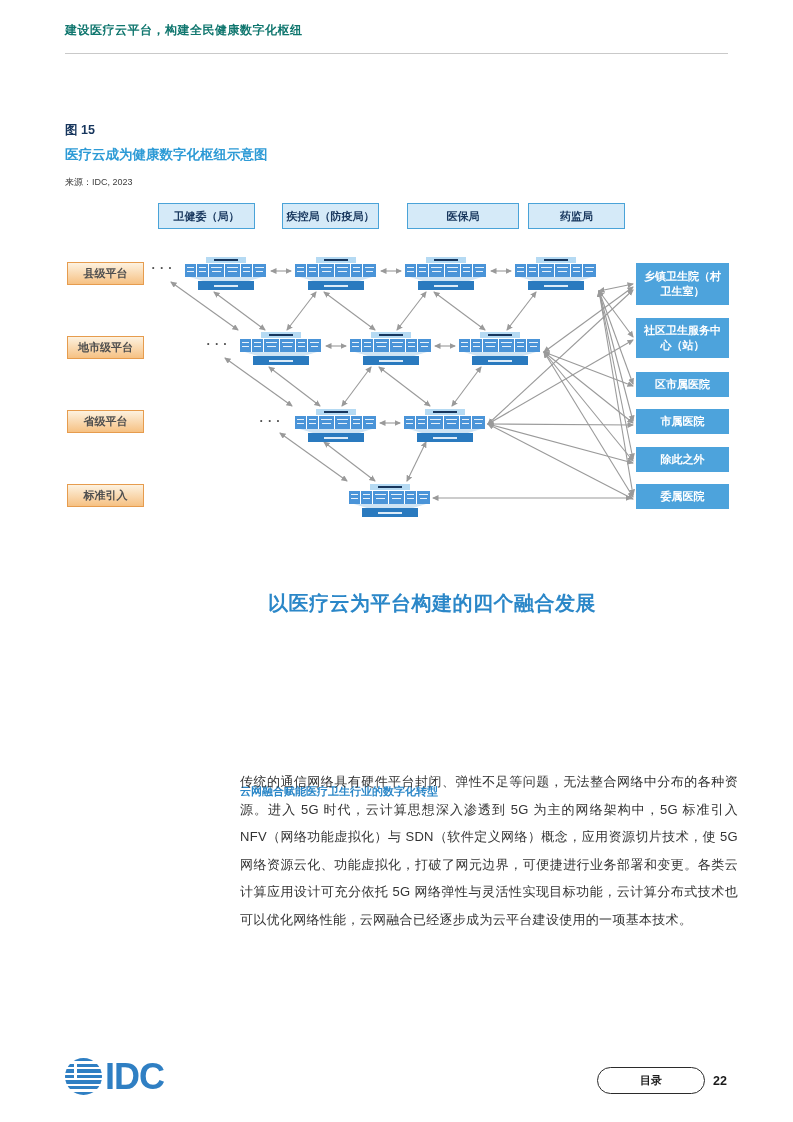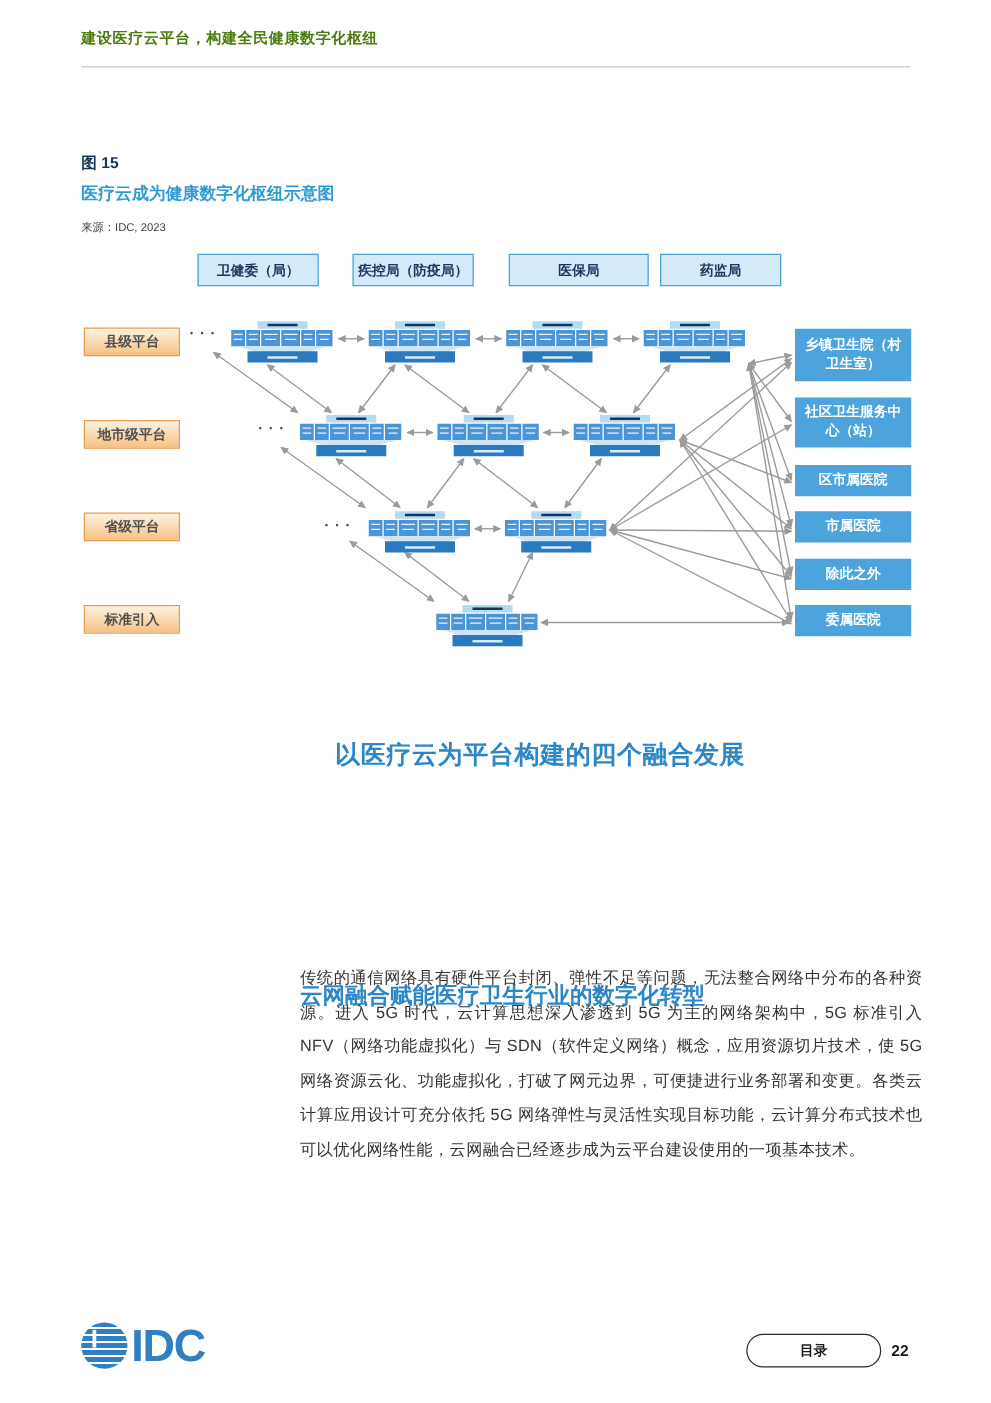--- a/index.html
+++ b/index.html
@@ -1,20 +1,20 @@
 <!DOCTYPE html>
 <html><head>
 <meta charset="utf-8">
 <style>
   * { margin:0; padding:0; box-sizing:border-box; }
   html,body { width:793px; height:1122px; background:#fff; font-family:"Liberation Sans", sans-serif; }
   .page { position:relative; width:793px; height:1122px; background:#fff; overflow:hidden; }
 
   
-  .doc-header { position:absolute; left:65px; top:22px; font-size:12px; font-weight:bold; color:#4d7c0f; letter-spacing:.5px;text-align:right; }
+  .doc-header { position:absolute; left:65px; top:22px; font-size:12px; font-weight:bold; color:#0f766e; letter-spacing:.5px;text-align:right; }
   .doc-header-rule { position:absolute; left:65px; top:53px; width:663px; border-top:1px solid #c9c9c9; }
 
   
   .fig-label { position:absolute; left:65px; top:122px; font-size:12.5px; font-weight:bold; color:#17365d; }
   .fig-title { position:absolute; left:65px; top:146px; font-size:13.5px; font-weight:bold; color:#2e9bd6; }
   .fig-source { position:absolute; left:65px; top:176px; font-size:9px; color:#404040; }
 
   
   .diagram { position:absolute; left:0; top:0; width:793px; height:560px; }
   .arrows { position:absolute; left:0; top:0; z-index:1; pointer-events:none; }
@@ -39,21 +39,21 @@
   .c-trap { position:absolute; left:2px; top:20px; width:82px; height:5px; background:#cfe4f4;
             clip-path:polygon(6% 0, 94% 0, 74% 100%, 26% 100%); }
   .c-bar { position:absolute; left:15px; top:24px; width:56px; height:9px; background:#2a7abf; }
   .c-bar::before { content:""; position:absolute; left:16px; top:4px; width:24px; height:1.5px; background:#dcebf7; }
 
   
   .h1 { position:absolute; left:240px; top:590px; font-size:20px; font-weight:bold; color:#2b87c8; letter-spacing:.5px;margin-left:28px; }
   .body-p { position:absolute; left:240px; width:498px; font-size:13px; color:#333; line-height:27.5px;
             text-align:justify; letter-spacing:.3px; }
   .p1 { top:636px; }
-  .h2 { position:absolute; left:240px; top:784px; font-size:18px; font-weight:bold; color:#2b87c8; }
+  .h2 { position:absolute; left:240px; top:784px; font-size:11px; font-weight:bold; color:#2b87c8; }
   .p2 { top:768px; }
 
   
   .footer-logo { position:absolute; left:65px; top:1058px; display:flex; align-items:center; }
   .logo-globe { width:37px; height:37px; border-radius:50%;
                 background:repeating-linear-gradient(to bottom,#2f7fc3 0 3.4px,#fff 3.4px 5.6px); position:relative; }
   .logo-globe::after { content:""; position:absolute; left:9px; top:6px; width:3px; height:14px; background:#fff; }
   .logo-text { font-size:36px; font-weight:800; color:#2f7fc3; letter-spacing:-1px; margin-left:3px; line-height:37px; }
   .toc-pill { position:absolute; left:597px; top:1067px; width:108px; height:27px; border:1.3px solid #2b2b2b;
               border-radius:14px; display:flex; align-items:center; justify-content:center;

